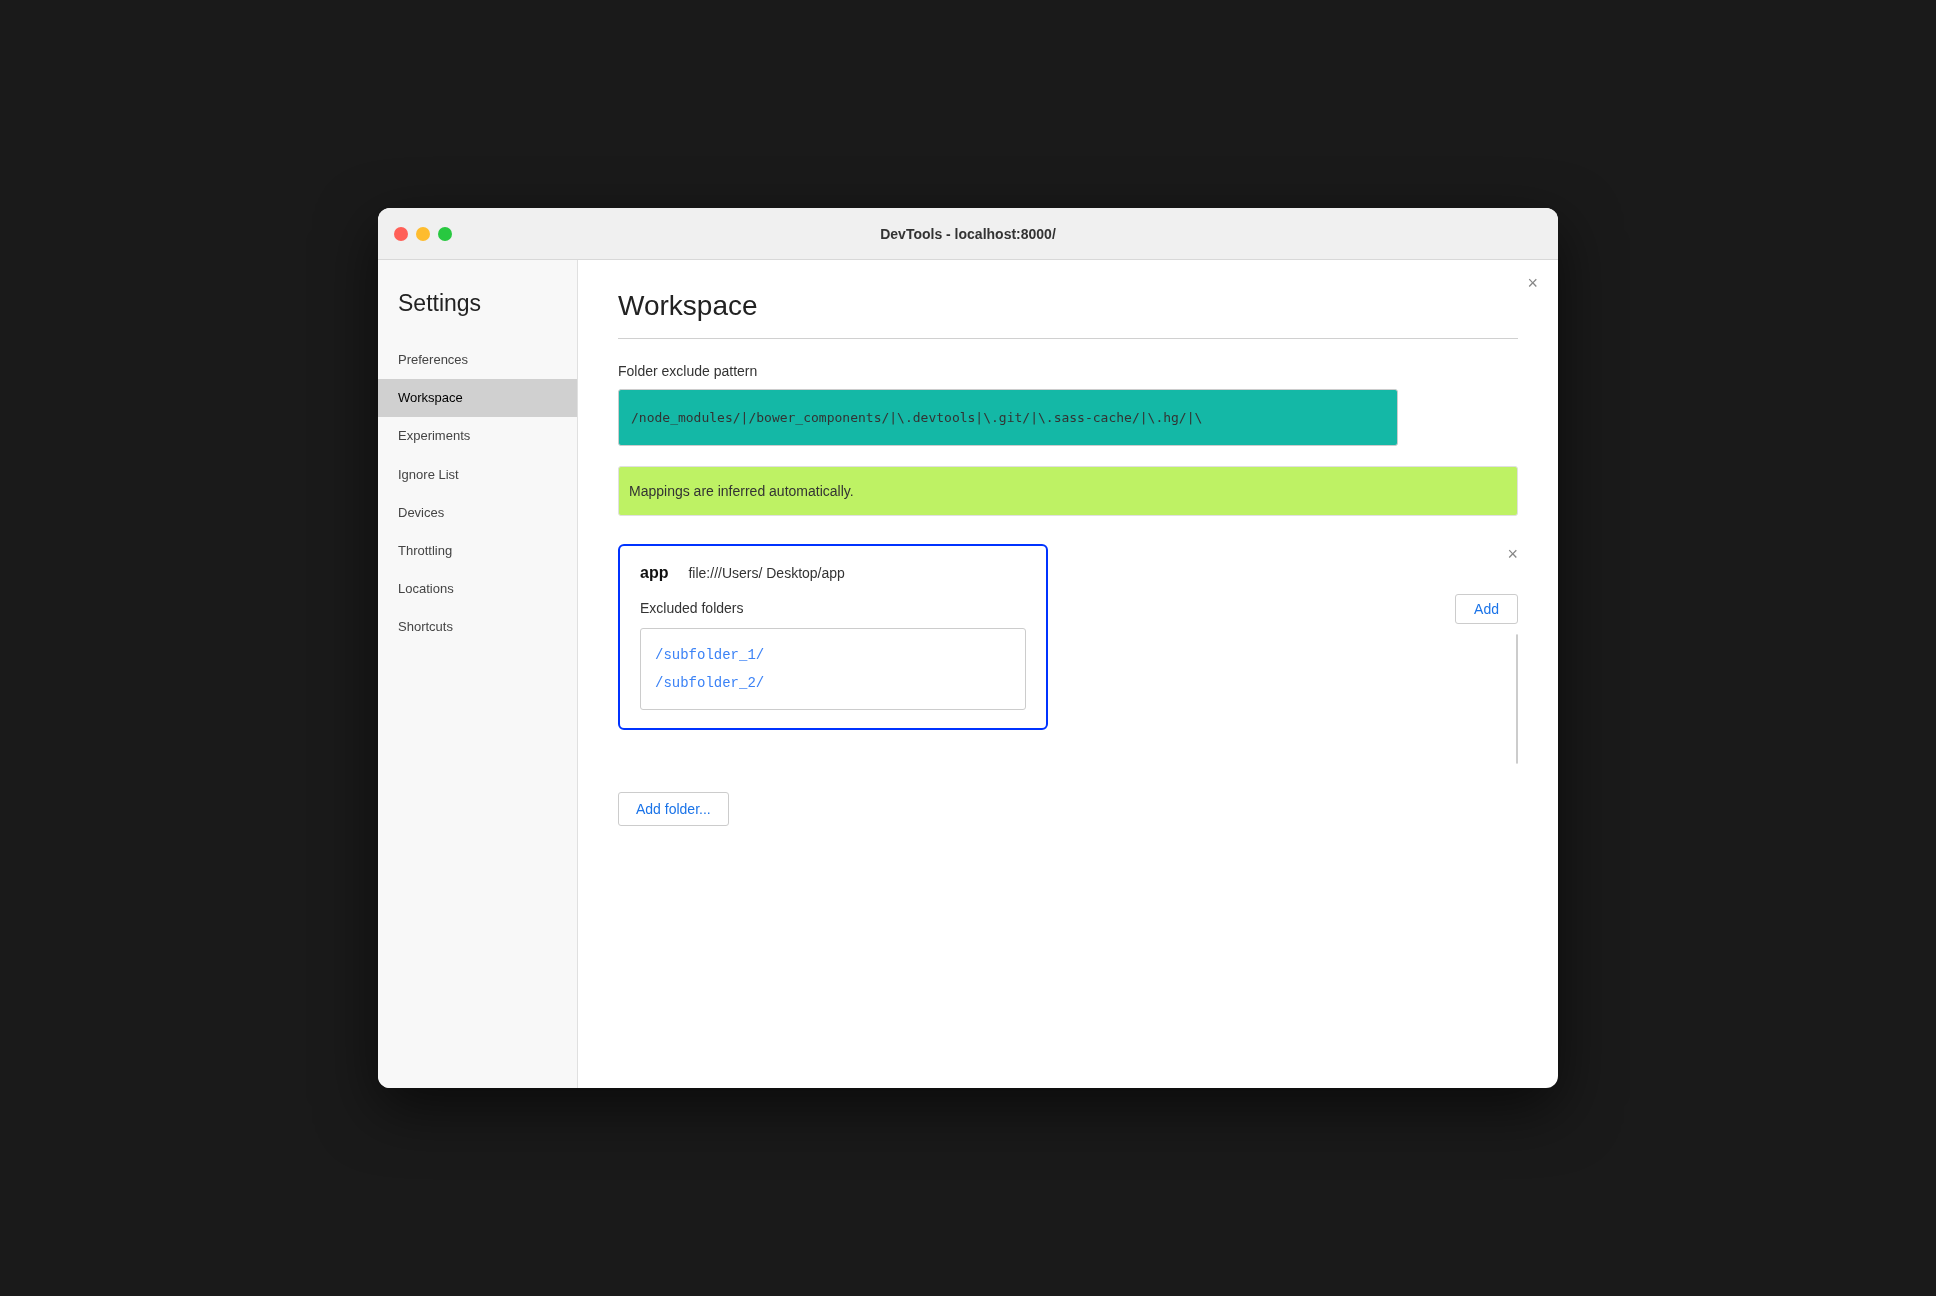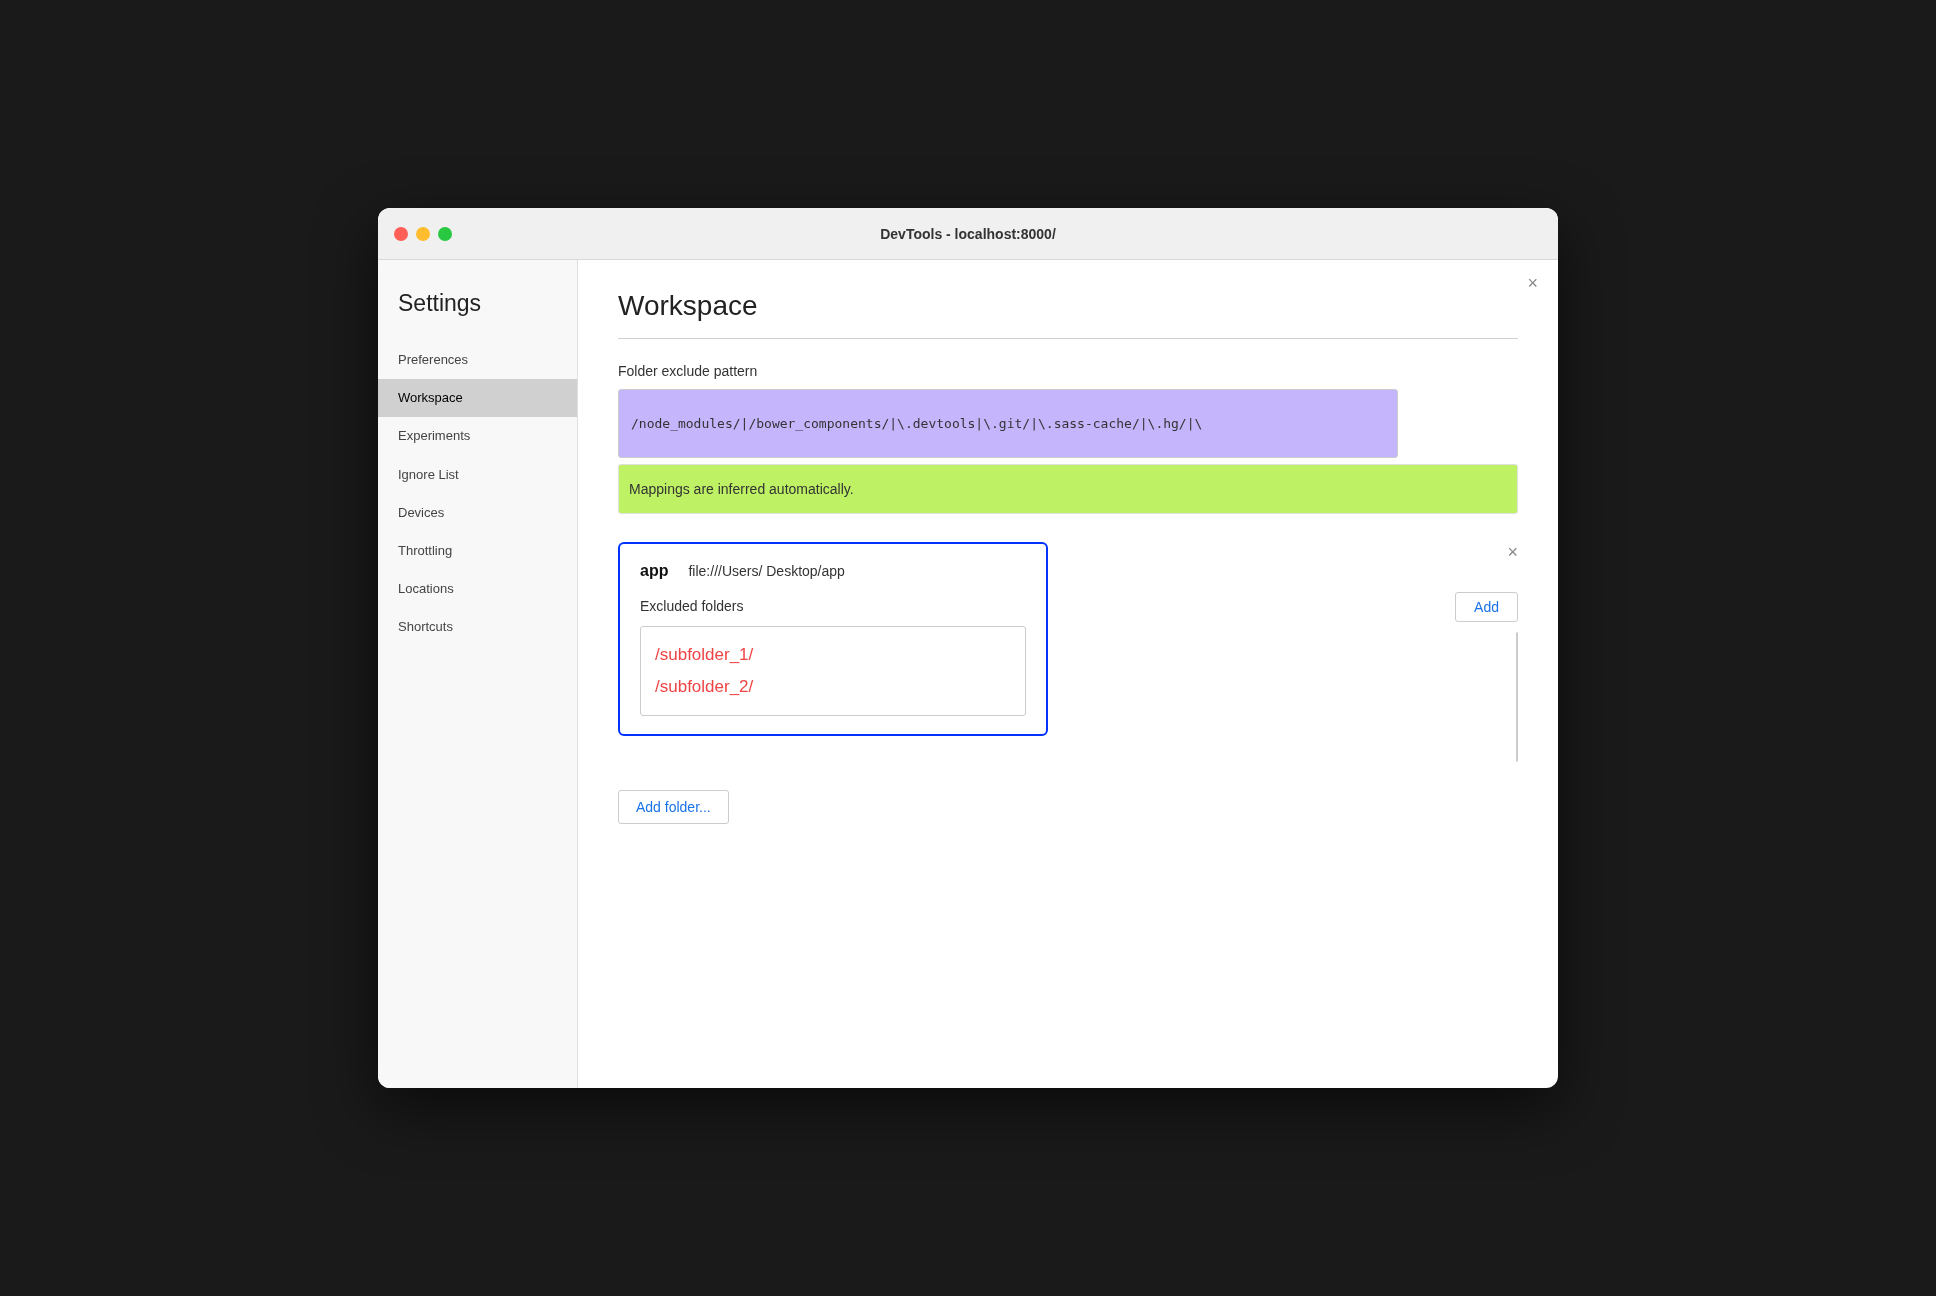--- a/index.html
+++ b/index.html
@@ -132,28 +132,28 @@
 
     .section-label {
       font-size: 14px;
       color: #333;
       margin-bottom: 10px;
     }
 
     .pattern-input {
       width: 100%;
       max-width: 780px;
-      padding: 26px 12px;
+      padding: 20px 12px;
       font-size: 13px;
       font-family: monospace;
       border: 1px solid #ccc;
       border-radius: 3px;
       color: #333;
-      background: #c4b5fd;
-      margin-bottom: 6px;
+      background: #14b8a6;
+      margin-bottom: 20px;
     }
 
     .info-box {
       background: #bef264;
       border: 1px solid #e0e0e0;
       border-radius: 3px;
       padding: 16px 10px;
       font-size: 14px;
       color: #333;
       max-width: 920px;
@@ -201,23 +201,24 @@
     }
 
     .subfolders-box {
       border: 1px solid #ccc;
       border-radius: 3px;
       padding: 12px 14px;
       background: #fff;
     }
 
     .subfolder-item {
-      font-size: 17px;
-      color: #ef4444;
+      font-size: 14px;
+      color: #3b82f6;
       padding: 6px 0;
+      font-family: Liberation Mono, monospace;
     }
 
     .folder-remove-btn {
       background: none;
       border: none;
       font-size: 18px;
       color: #888;
       cursor: pointer;
       margin-bottom: 12px;
     }

